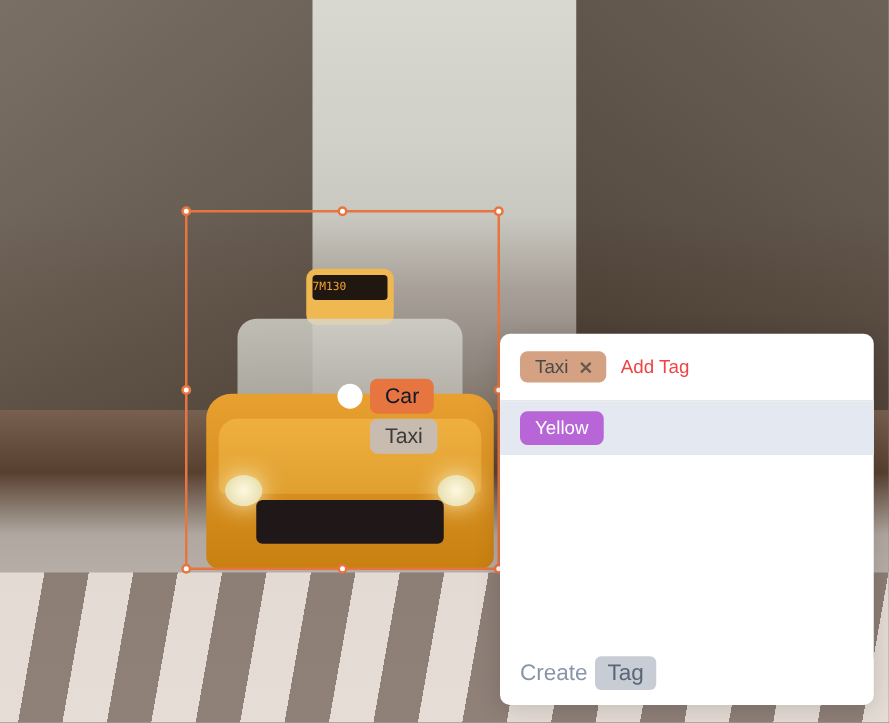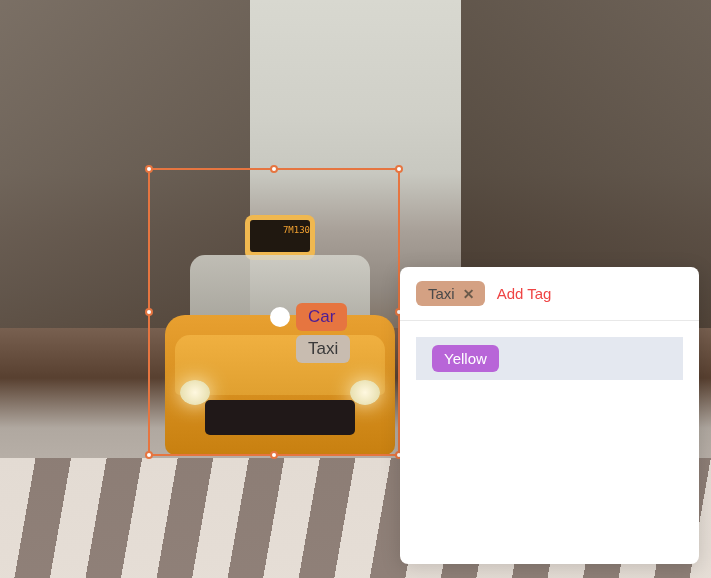--- a/index.html
+++ b/index.html
@@ -127,26 +127,26 @@
       height: 45px;
       background: #f0b850;
       border-radius: 8px;
     }
     
     .taxi-sign {
       position: absolute;
       top: 5px;
       left: 85px;
       width: 60px;
-      height: 32px;
+      height: 20px;
       background: #201810;
       border-radius: 3px;
       color: #f0a030;
       font-size: 9px;
-      text-align: right;
+      text-align: left;
       line-height: 20px;
       font-family: monospace;
     }
     
     .taxi-headlight-left {
       position: absolute;
       bottom: 50px;
       left: 15px;
       width: 30px;
       height: 25px;
@@ -221,21 +221,21 @@
       height: 20px;
       background: #fff;
       border-radius: 50%;
     }
     
     .label-pill {
       padding: 4px 12px;
       border-radius: 6px;
       font-size: 17px;
       font-weight: 500;
-      color: #4c1d95;
+      color: #0f172a;
     }
     
     .label-pill.orange {
       background: #e67540;
     }
     
     .label-pill.gray {
       background: #c8bcb0;
       color: #3a3a3a;
     }
@@ -293,21 +293,21 @@
     .tag-section-label {
       padding: 12px 16px 8px;
       color: #8a95a8;
       font-size: 15px;
       font-weight: 500;
     }
     
     .tag-suggestions {
       padding: 8px 16px;
       background: #e4e8f0;
-      margin: 16px;
+      margin: 0;
     }
     
     .tag-suggestion {
       display: inline-block;
       padding: 5px 12px;
       border-radius: 6px;
       font-size: 15px;
       color: #fff;
       cursor: pointer;
     }
@@ -387,13 +387,17 @@
     <span class="tag-chip tan">
       <span>Taxi</span>
       <span class="tag-close">✕</span>
     </span>
     <span class="add-tag-link">Add Tag</span>
   </div>
   <div class="tag-suggestions">
     <span class="tag-suggestion purple">Yellow</span>
   </div>
   <div class="tag-panel-spacer"></div>
+  <div class="tag-panel-footer">
+    <span class="footer-create">Create</span>
+    <span class="footer-tag-chip">Tag</span>
+  </div>
 </div>
 
 </body></html>

